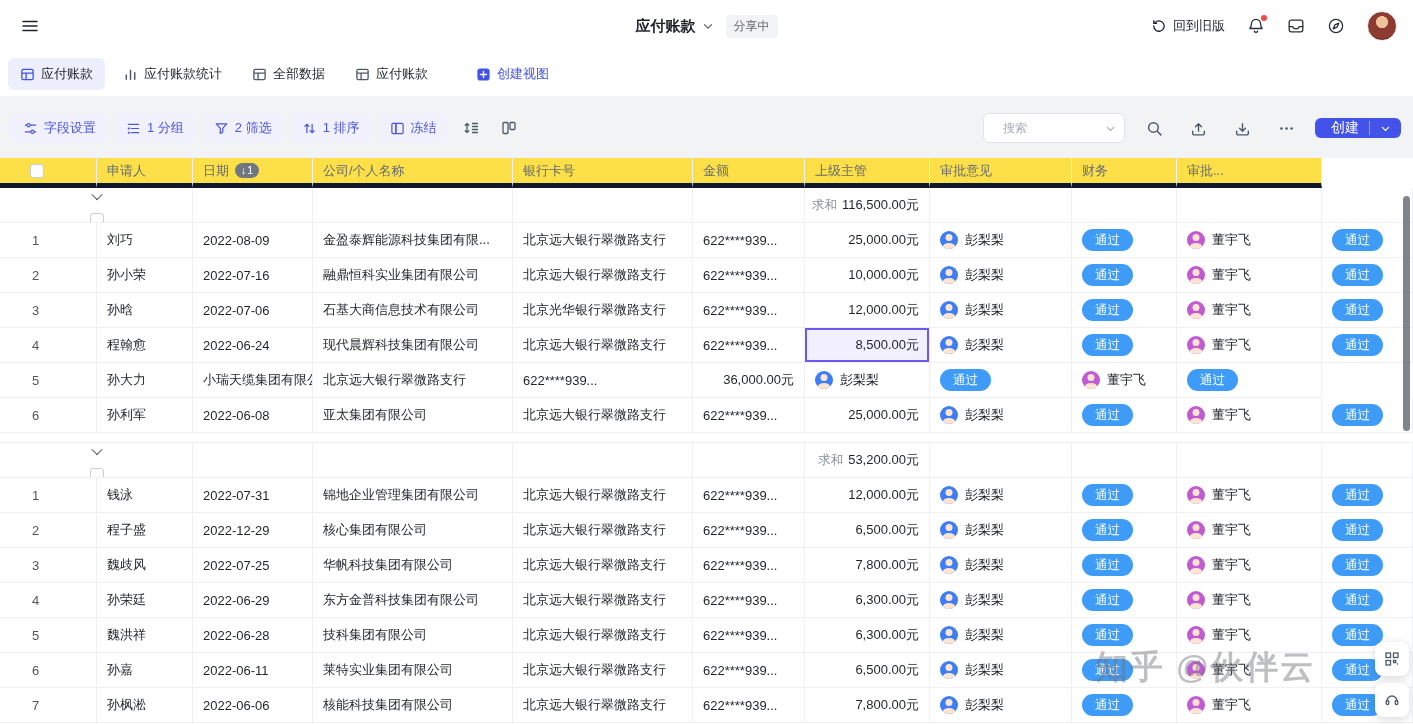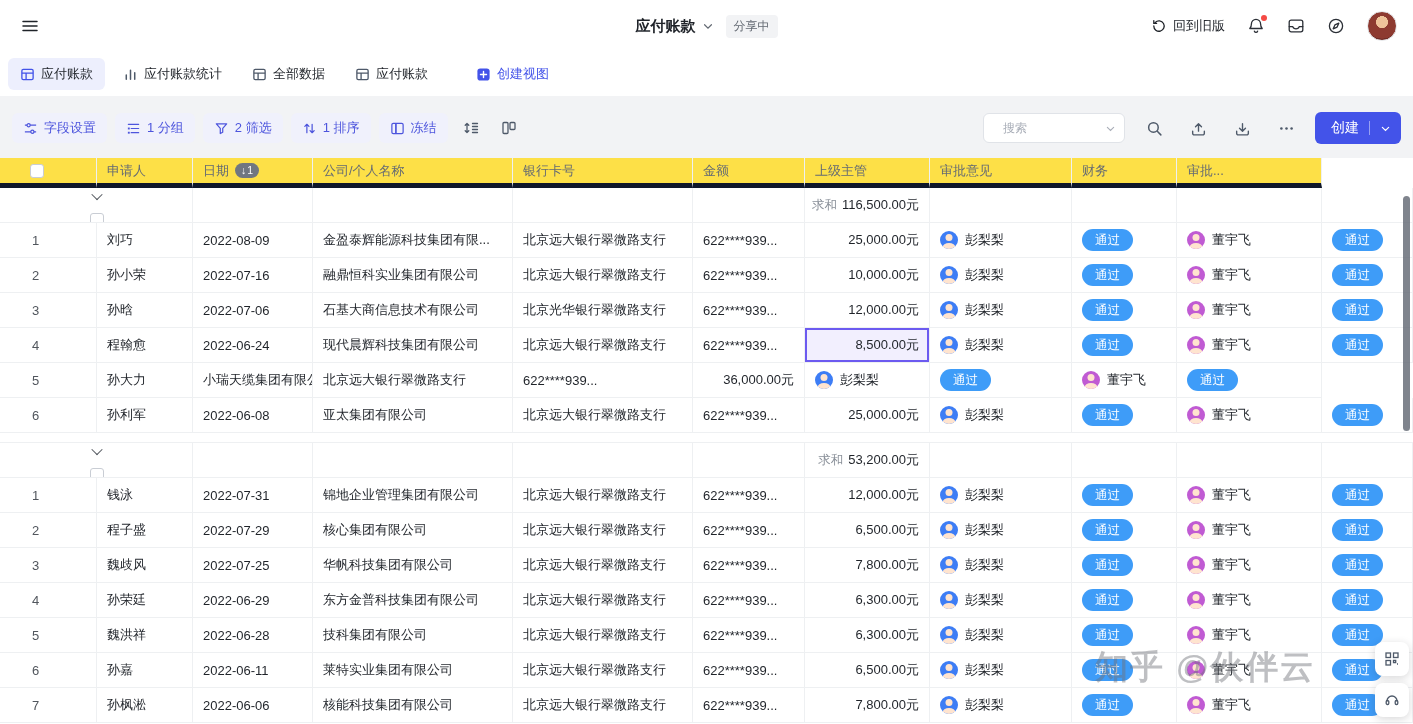--- a/index.html
+++ b/index.html
@@ -56,21 +56,21 @@
     color: #4e5969; border-radius: 6px; cursor: pointer;
   }
   .toolbar-right { margin-left: auto; display: flex; align-items: center; gap: 14px; }
   .search-box {
     width: 142px; height: 30px; background: #fff; border: 1px solid #e0e3e8; border-radius: 6px;
     display: flex; align-items: center; padding: 0 8px; gap: 4px; color: #a9aeb8;
   }
   .search-box input { border: none; outline: none; width: 100%; font-size: 12px; font-family: inherit; color: #1f2329; margin-left: 11px; }
   .search-box input::placeholder { color: #a9aeb8; }
   .create-btn {
-    height: 32px; background: #4353e9; color: #fff; border-radius: 6px;
+    height: 20px; background: #4353e9; color: #fff; border-radius: 6px;
     display: flex; align-items: center; padding: 0 10px 0 16px; font-size: 14px; cursor: pointer; gap: 10px;
   }
   .create-btn .vdiv { width: 1px; height: 14px; background: rgba(255,255,255,.45); }
 
   
   .table-wrap { background: #fff; width: 1413px; }
   .grid-row { display: grid; grid-template-columns: 97px 96px 120px 200px 180px 112px 125px 142px 105px 145px 91px; }
   .cell {
     height: 35px; display: flex; align-items: center; padding: 0 10px;
     font-size: 13px; color: #1f2329; white-space: nowrap; overflow: hidden;
@@ -523,21 +523,21 @@
           <span class="avatar pink"></span>
           <span class="pname">董宇飞</span>
         </div>
         <div class="cell">
           <span class="pill">通过</span>
         </div>
       </div>
       <div class="grid-row data-row">
         <div class="cell idx">2</div>
         <div class="cell">程子盛</div>
-        <div class="cell">2022-07-29</div>
+        <div class="cell">2022-12-29</div>
         <div class="cell">核心集团有限公司</div>
         <div class="cell">北京远大银行翠微路支行</div>
         <div class="cell">622****939...</div>
         <div class="cell amount">6,500.00元</div>
         <div class="cell">
           <span class="avatar blue"></span>
           <span class="pname">彭梨梨</span>
         </div>
         <div class="cell">
           <span class="pill">通过</span>

